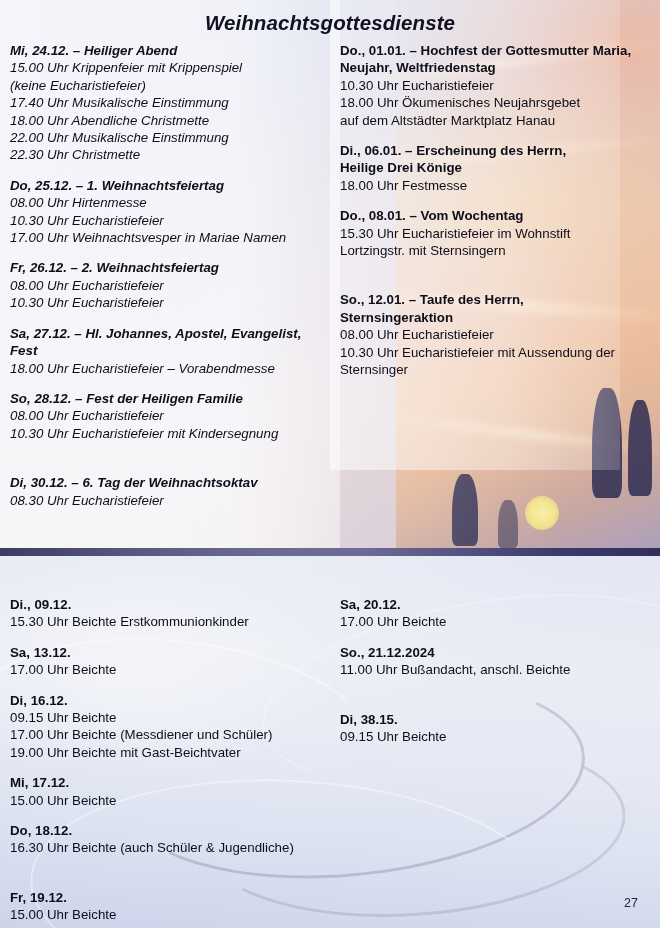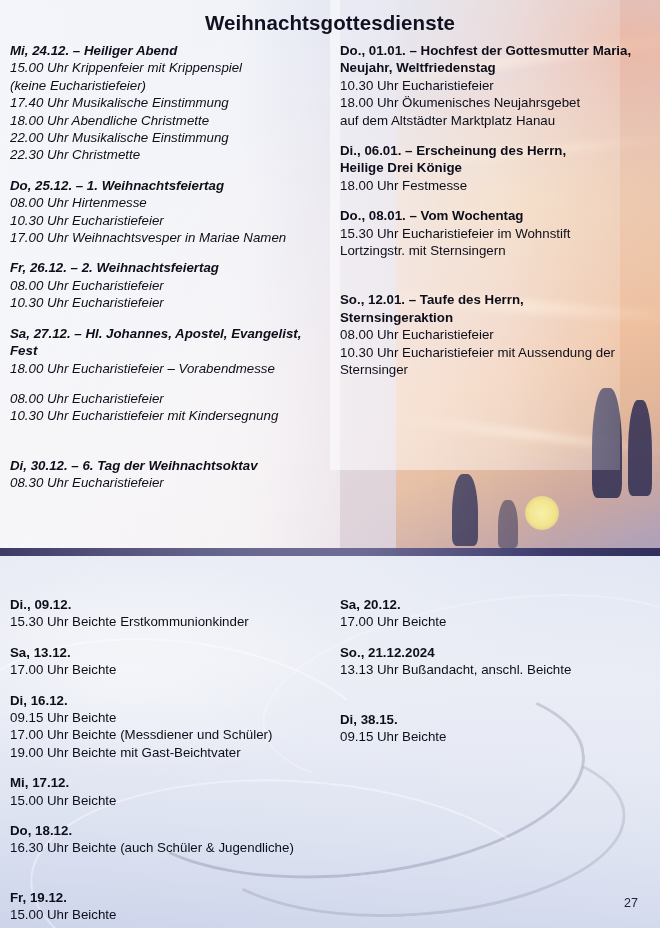--- a/index.html
+++ b/index.html
@@ -110,20 +110,21 @@
     z-index: 2;
     width: 660px;
     height: 928px;
   }
   .section-title {
     text-align: center;
     font-weight: bold;
     font-size: 20.5px;
     color: #111122;
     letter-spacing: 0.1px;
+    font-style: italic;
   }
   #title-weihnachten {
     position: absolute;
     left: 0; right: 0; top: 11px;
   }
   #title-beichte {
     position: absolute;
     left: 0; right: 0; top: 568px;
   }
 
@@ -213,20 +214,21 @@
       <div class="hdr">Fr, 26.12. – 2. Weihnachtsfeiertag</div>
       <div class="ln">08.00 Uhr Eucharistiefeier</div>
       <div class="ln">10.30 Uhr Eucharistiefeier</div>
     </div>
     <div class="block">
       <div class="hdr">Sa, 27.12. – Hl. Johannes, Apostel, Evangelist,
 Fest</div>
       <div class="ln">18.00 Uhr Eucharistiefeier – Vorabendmesse</div>
     </div>
     <div class="block">
+      <div class="hdr">So, 28.12. – Fest der Heiligen Familie</div>
       <div class="ln">08.00 Uhr Eucharistiefeier</div>
       <div class="ln">10.30 Uhr Eucharistiefeier mit Kindersegnung</div>
     </div>
     <div class="block">
       <div class="hdr">Di, 30.12. – 6. Tag der Weihnachtsoktav</div>
       <div class="ln">08.30 Uhr Eucharistiefeier</div>
     </div>
   </div>
 
   <div class="col" id="col-top-right">
@@ -286,21 +288,21 @@
     </div>
   </div>
 
   <div class="col" id="col-bot-right">
     <div class="block">
       <div class="hdr">Sa, 20.12.</div>
       <div class="ln">17.00 Uhr Beichte</div>
     </div>
     <div class="block">
       <div class="hdr">So., 21.12.2024</div>
-      <div class="ln">13.13 Uhr Bußandacht, anschl. Beichte</div>
+      <div class="ln">11.00 Uhr Bußandacht, anschl. Beichte</div>
     </div>
     <div class="block">
       <div class="hdr">Di, 38.15.</div>
       <div class="ln">09.15 Uhr Beichte</div>
     </div>
   </div>
 
   <div class="page-number">27</div>
 </div>
 

